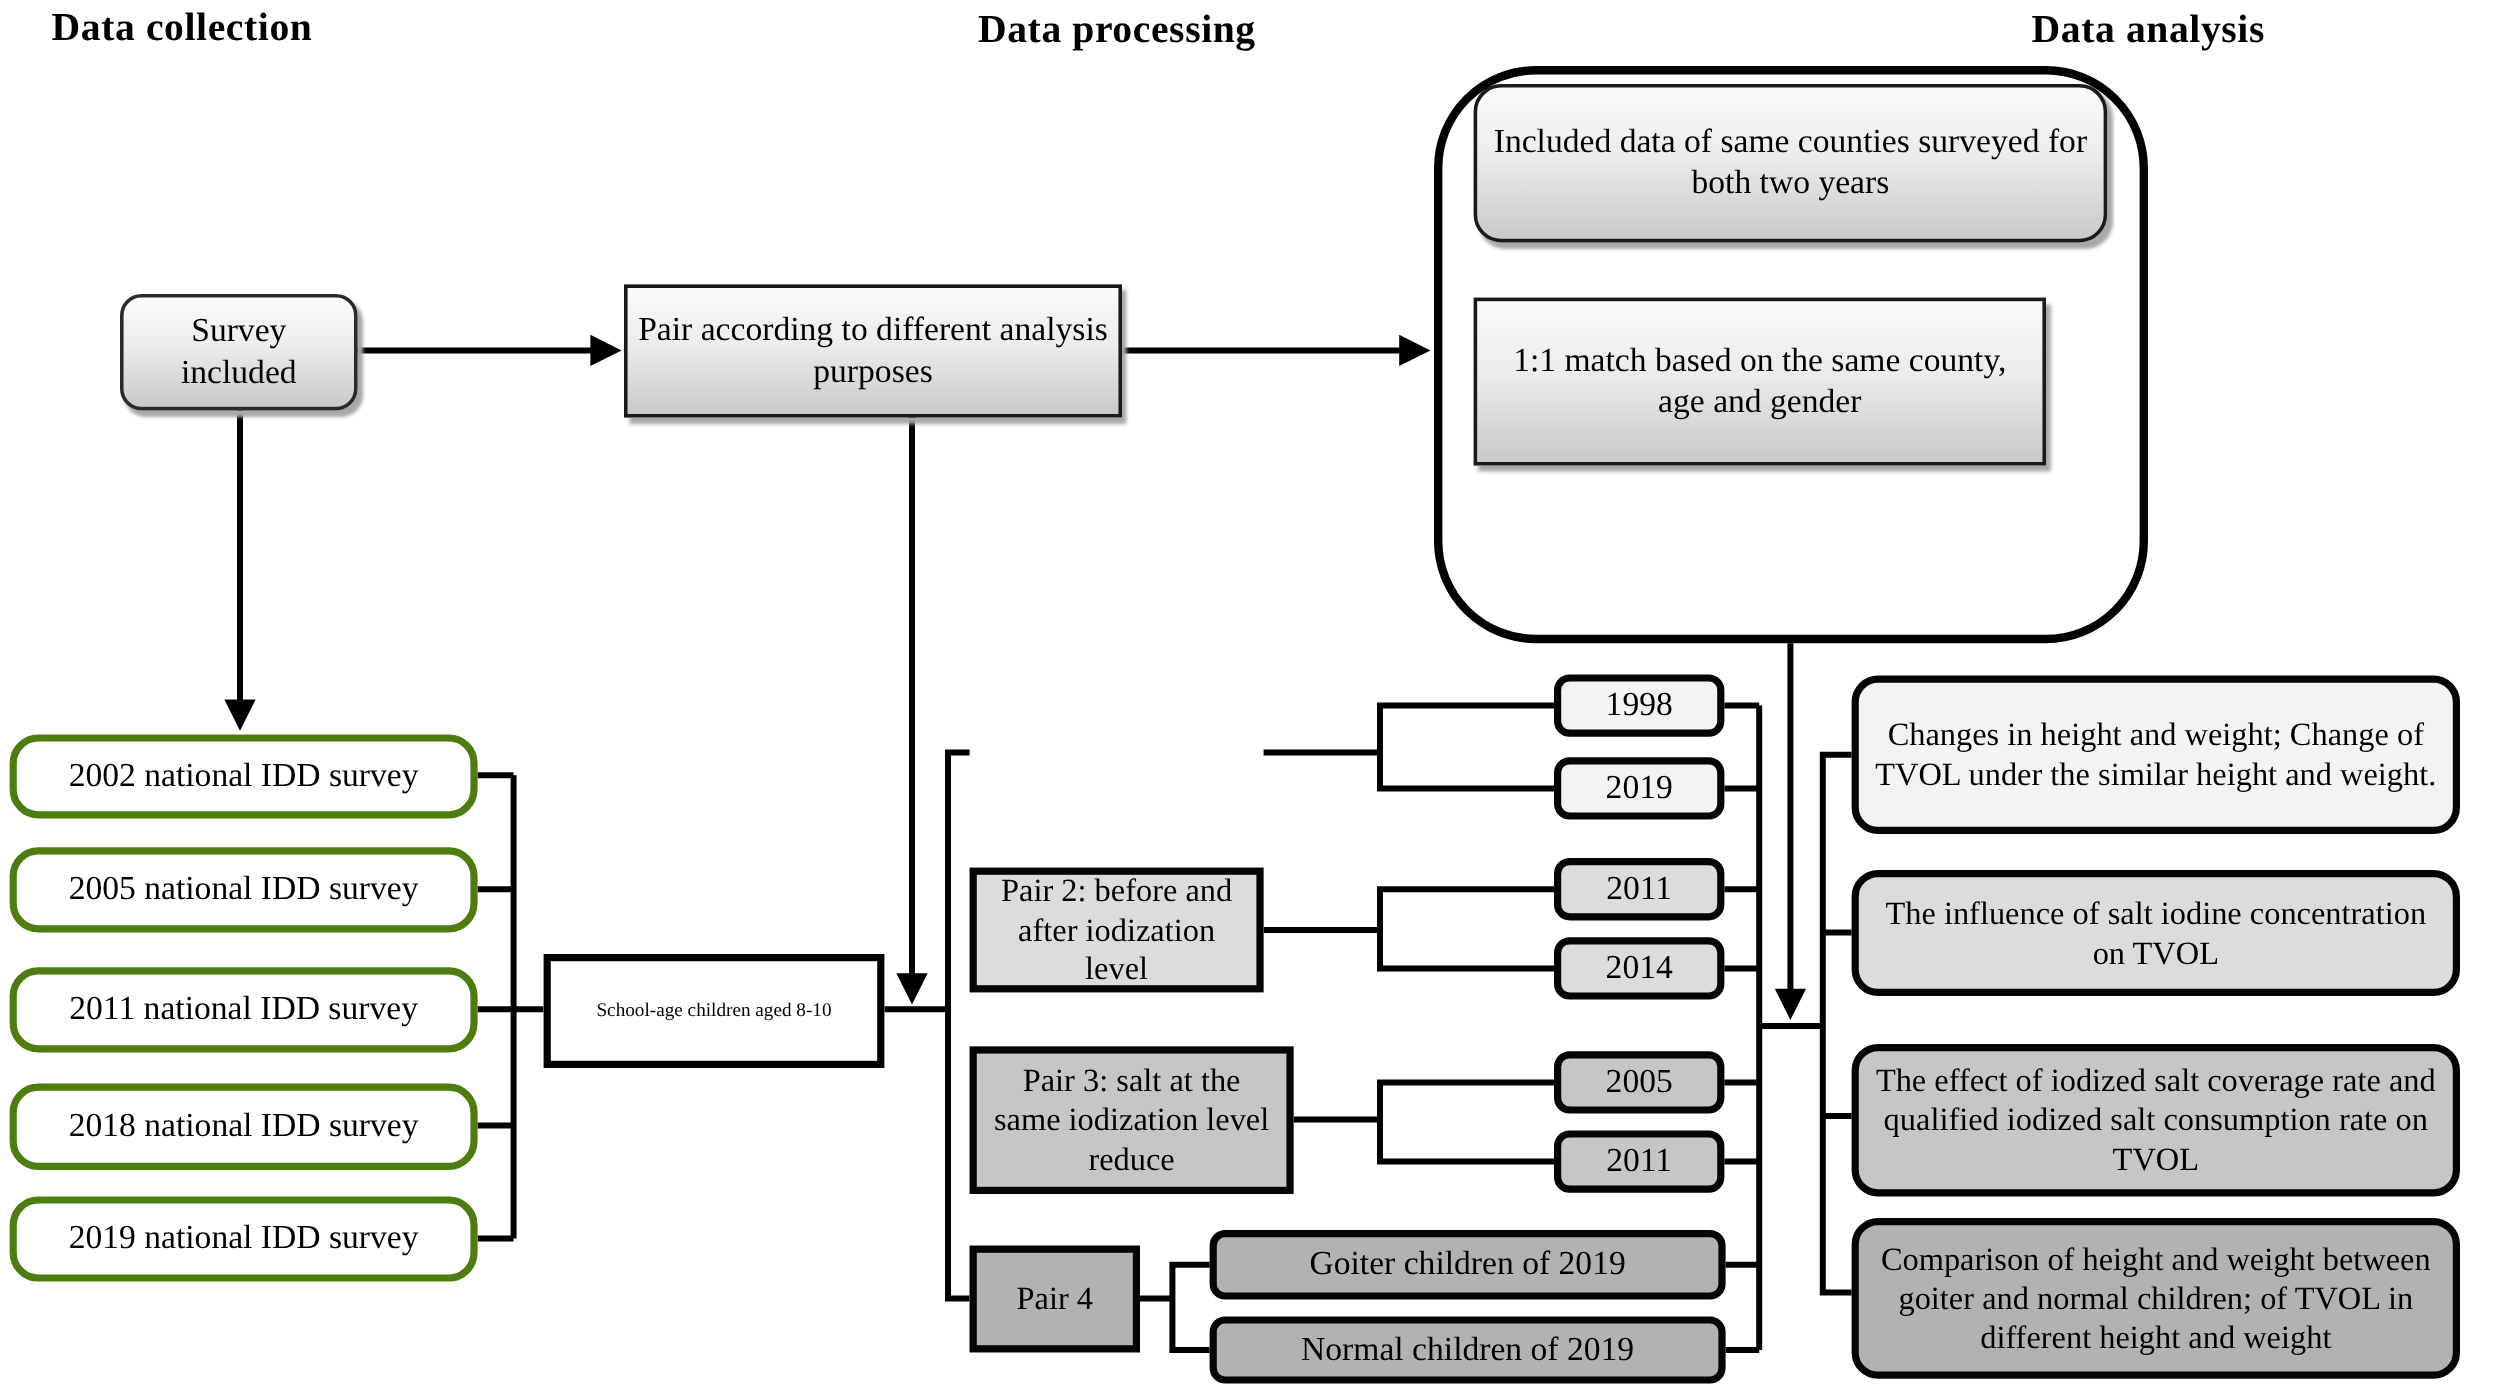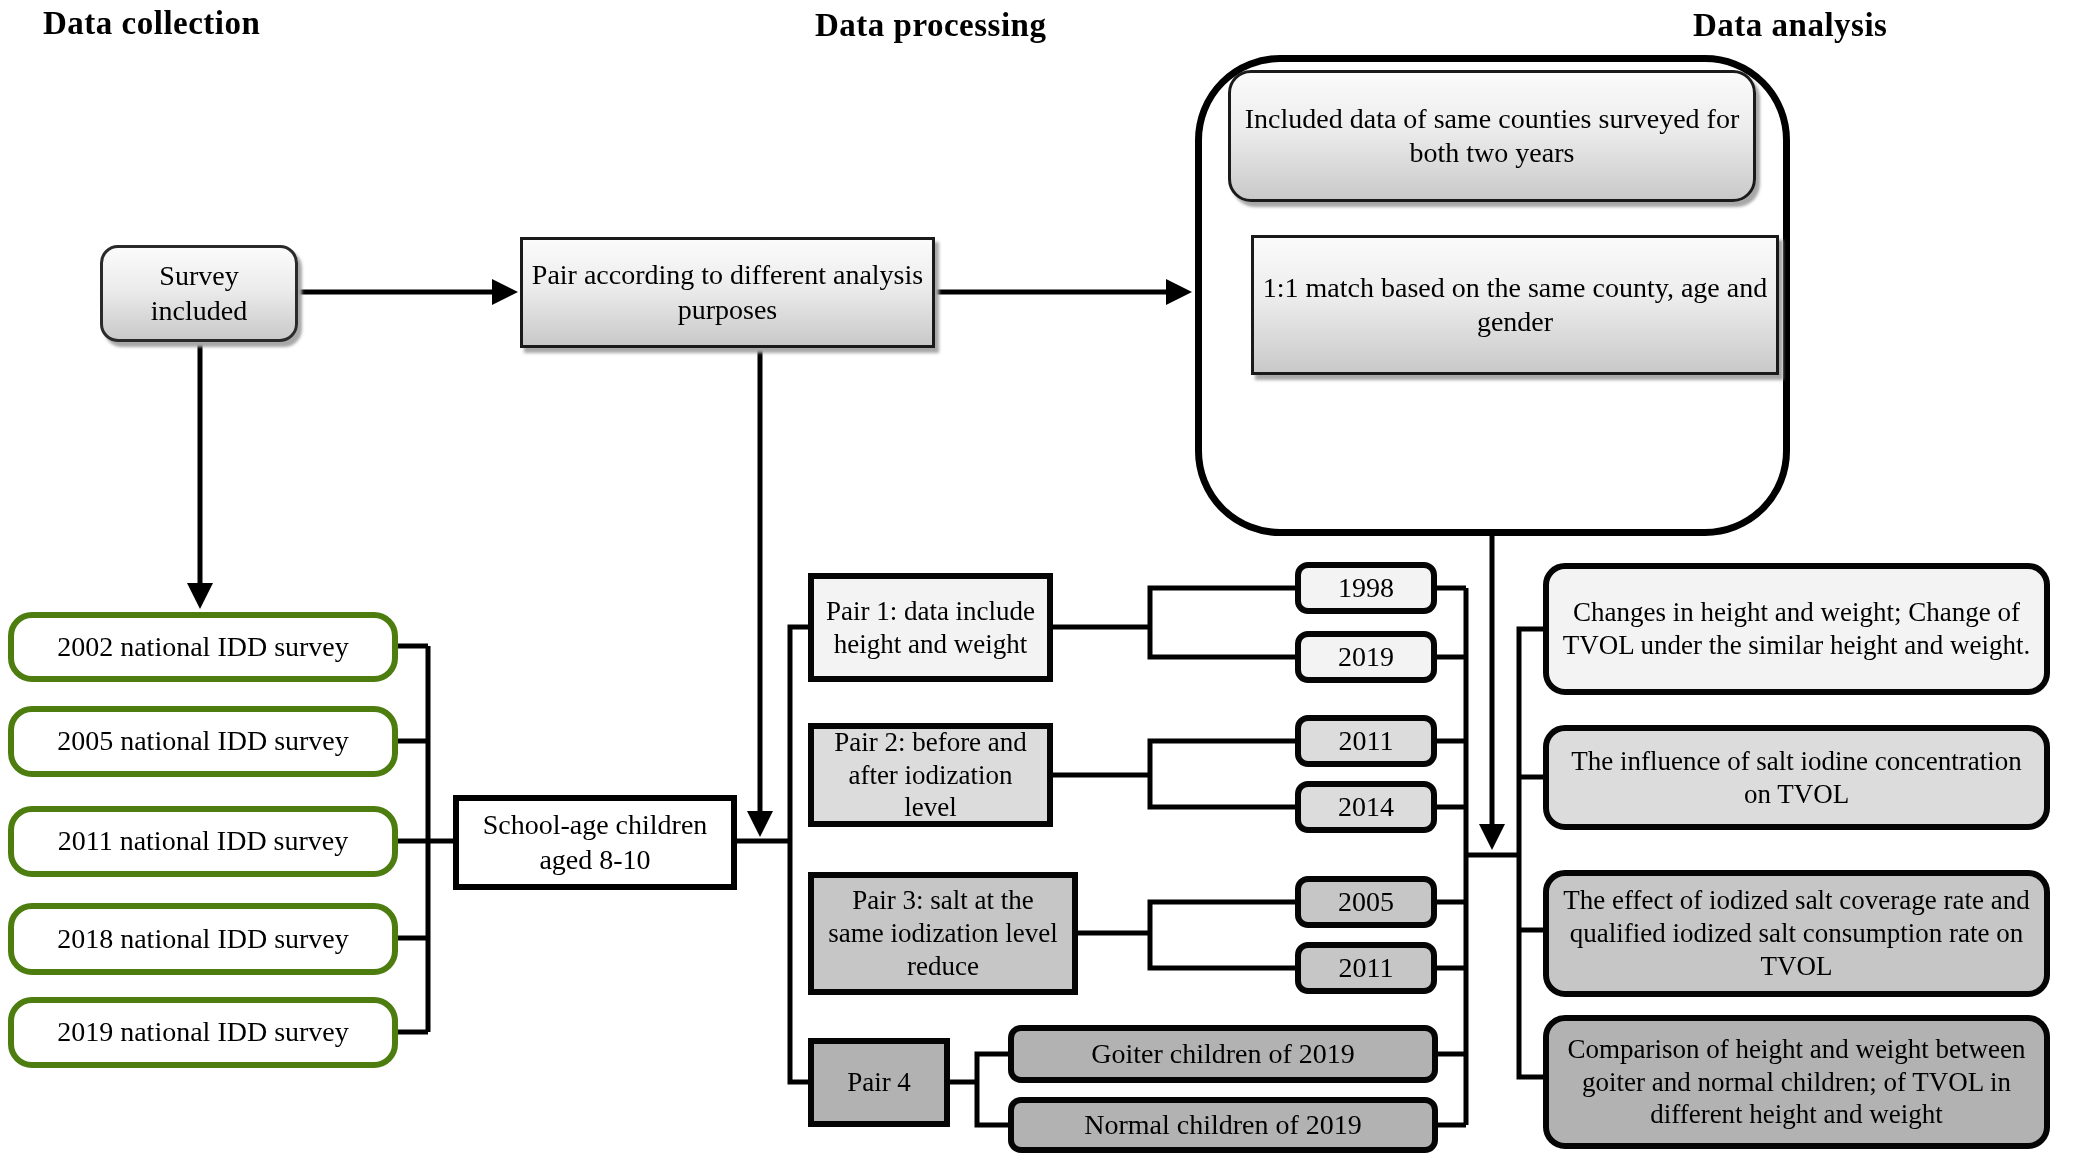--- a/index.html
+++ b/index.html
@@ -23,21 +23,21 @@
     background:linear-gradient(to bottom,#fbfbfb 0%,#ececec 45%,#c9c9c9 100%);
     border:3px solid #2a2a2a;border-radius:18px;box-shadow:4px 5px 3px #a8a8a8;font-size:28px;
   }
   .big-container{
     position:absolute;box-sizing:border-box;border:7px solid #000;border-radius:85px;background:#fff;
   }
   .white-round{
     background:#fff;border:6px solid #4d7c0f;border-radius:24px;font-size:28px;
   }
   .white-rect{
-    background:#fff;border:6px solid #000;font-size:28px;
+    background:#fff;border:6px solid #000;font-size:16px;
   }
   .pair-rect{border:6px solid #050505;font-size:27px;}
   .fill-1{background:#f3f3f3;}
   .fill-2{background:#dcdcdc;}
   .fill-3{background:#c6c6c6;}
   .fill-4{background:#b2b2b2;}
   .year-box{border:6px solid #050505;border-radius:13px;font-size:28px;}
   .round-out{border:6px solid #050505;border-radius:22px;font-size:27px;}
   svg.wires{position:absolute;left:0;top:0;z-index:0;}
   .box,.big-container,.heading{z-index:1;}
@@ -96,23 +96,22 @@
   <div class="box white-round" style="left:8px;top:806px;width:390px;height:71px;">2011 national IDD survey</div>
   <div class="box white-round" style="left:8px;top:903px;width:390px;height:72px;">2018 national IDD survey</div>
   <div class="box white-round" style="left:8px;top:997px;width:390px;height:71px;">2019 national IDD survey</div>
 
   <div class="box white-rect" style="left:453px;top:795px;width:284px;height:95px;">School-age children aged 8-10</div>
 
   <div class="box grad" style="left:520px;top:237px;width:415px;height:111px;">Pair according to different analysis purposes</div>
 
   <div class="big-container" style="left:1195px;top:55px;width:595px;height:481px;"></div>
   <div class="box grad" style="left:1228px;top:70px;width:528px;height:132px;border-radius:23px;">Included data of same counties surveyed for both two years</div>
-  <div class="box grad" style="left:1228px;top:235px;width:528px;height:140px;margin-left:23px;">1:1 match based on the same county, age and gender</div>
+  <div class="box grad" style="left:1228px;top:248px;width:477px;height:140px;">1:1 match based on the same county, age and gender</div>
 
-  <div class="box pair-rect fill-1" style="left:808px;top:573px;width:245px;height:109px;">Pair 1: data include height and weight</div>
   <div class="box pair-rect fill-2" style="left:808px;top:723px;width:245px;height:104px;">Pair 2: before and after iodization level</div>
   <div class="box pair-rect fill-3" style="left:808px;top:872px;width:270px;height:123px;">Pair 3: salt at the same iodization level reduce</div>
   <div class="box pair-rect fill-4" style="left:808px;top:1038px;width:142px;height:89px;">Pair 4</div>
 
   <div class="box year-box fill-1" style="left:1295px;top:562px;width:142px;height:52px;">1998</div>
   <div class="box year-box fill-1" style="left:1295px;top:631px;width:142px;height:52px;">2019</div>
   <div class="box year-box fill-2" style="left:1295px;top:715px;width:142px;height:52px;">2011</div>
   <div class="box year-box fill-2" style="left:1295px;top:781px;width:142px;height:52px;">2014</div>
   <div class="box year-box fill-3" style="left:1295px;top:876px;width:142px;height:52px;">2005</div>
   <div class="box year-box fill-3" style="left:1295px;top:942px;width:142px;height:52px;">2011</div>

